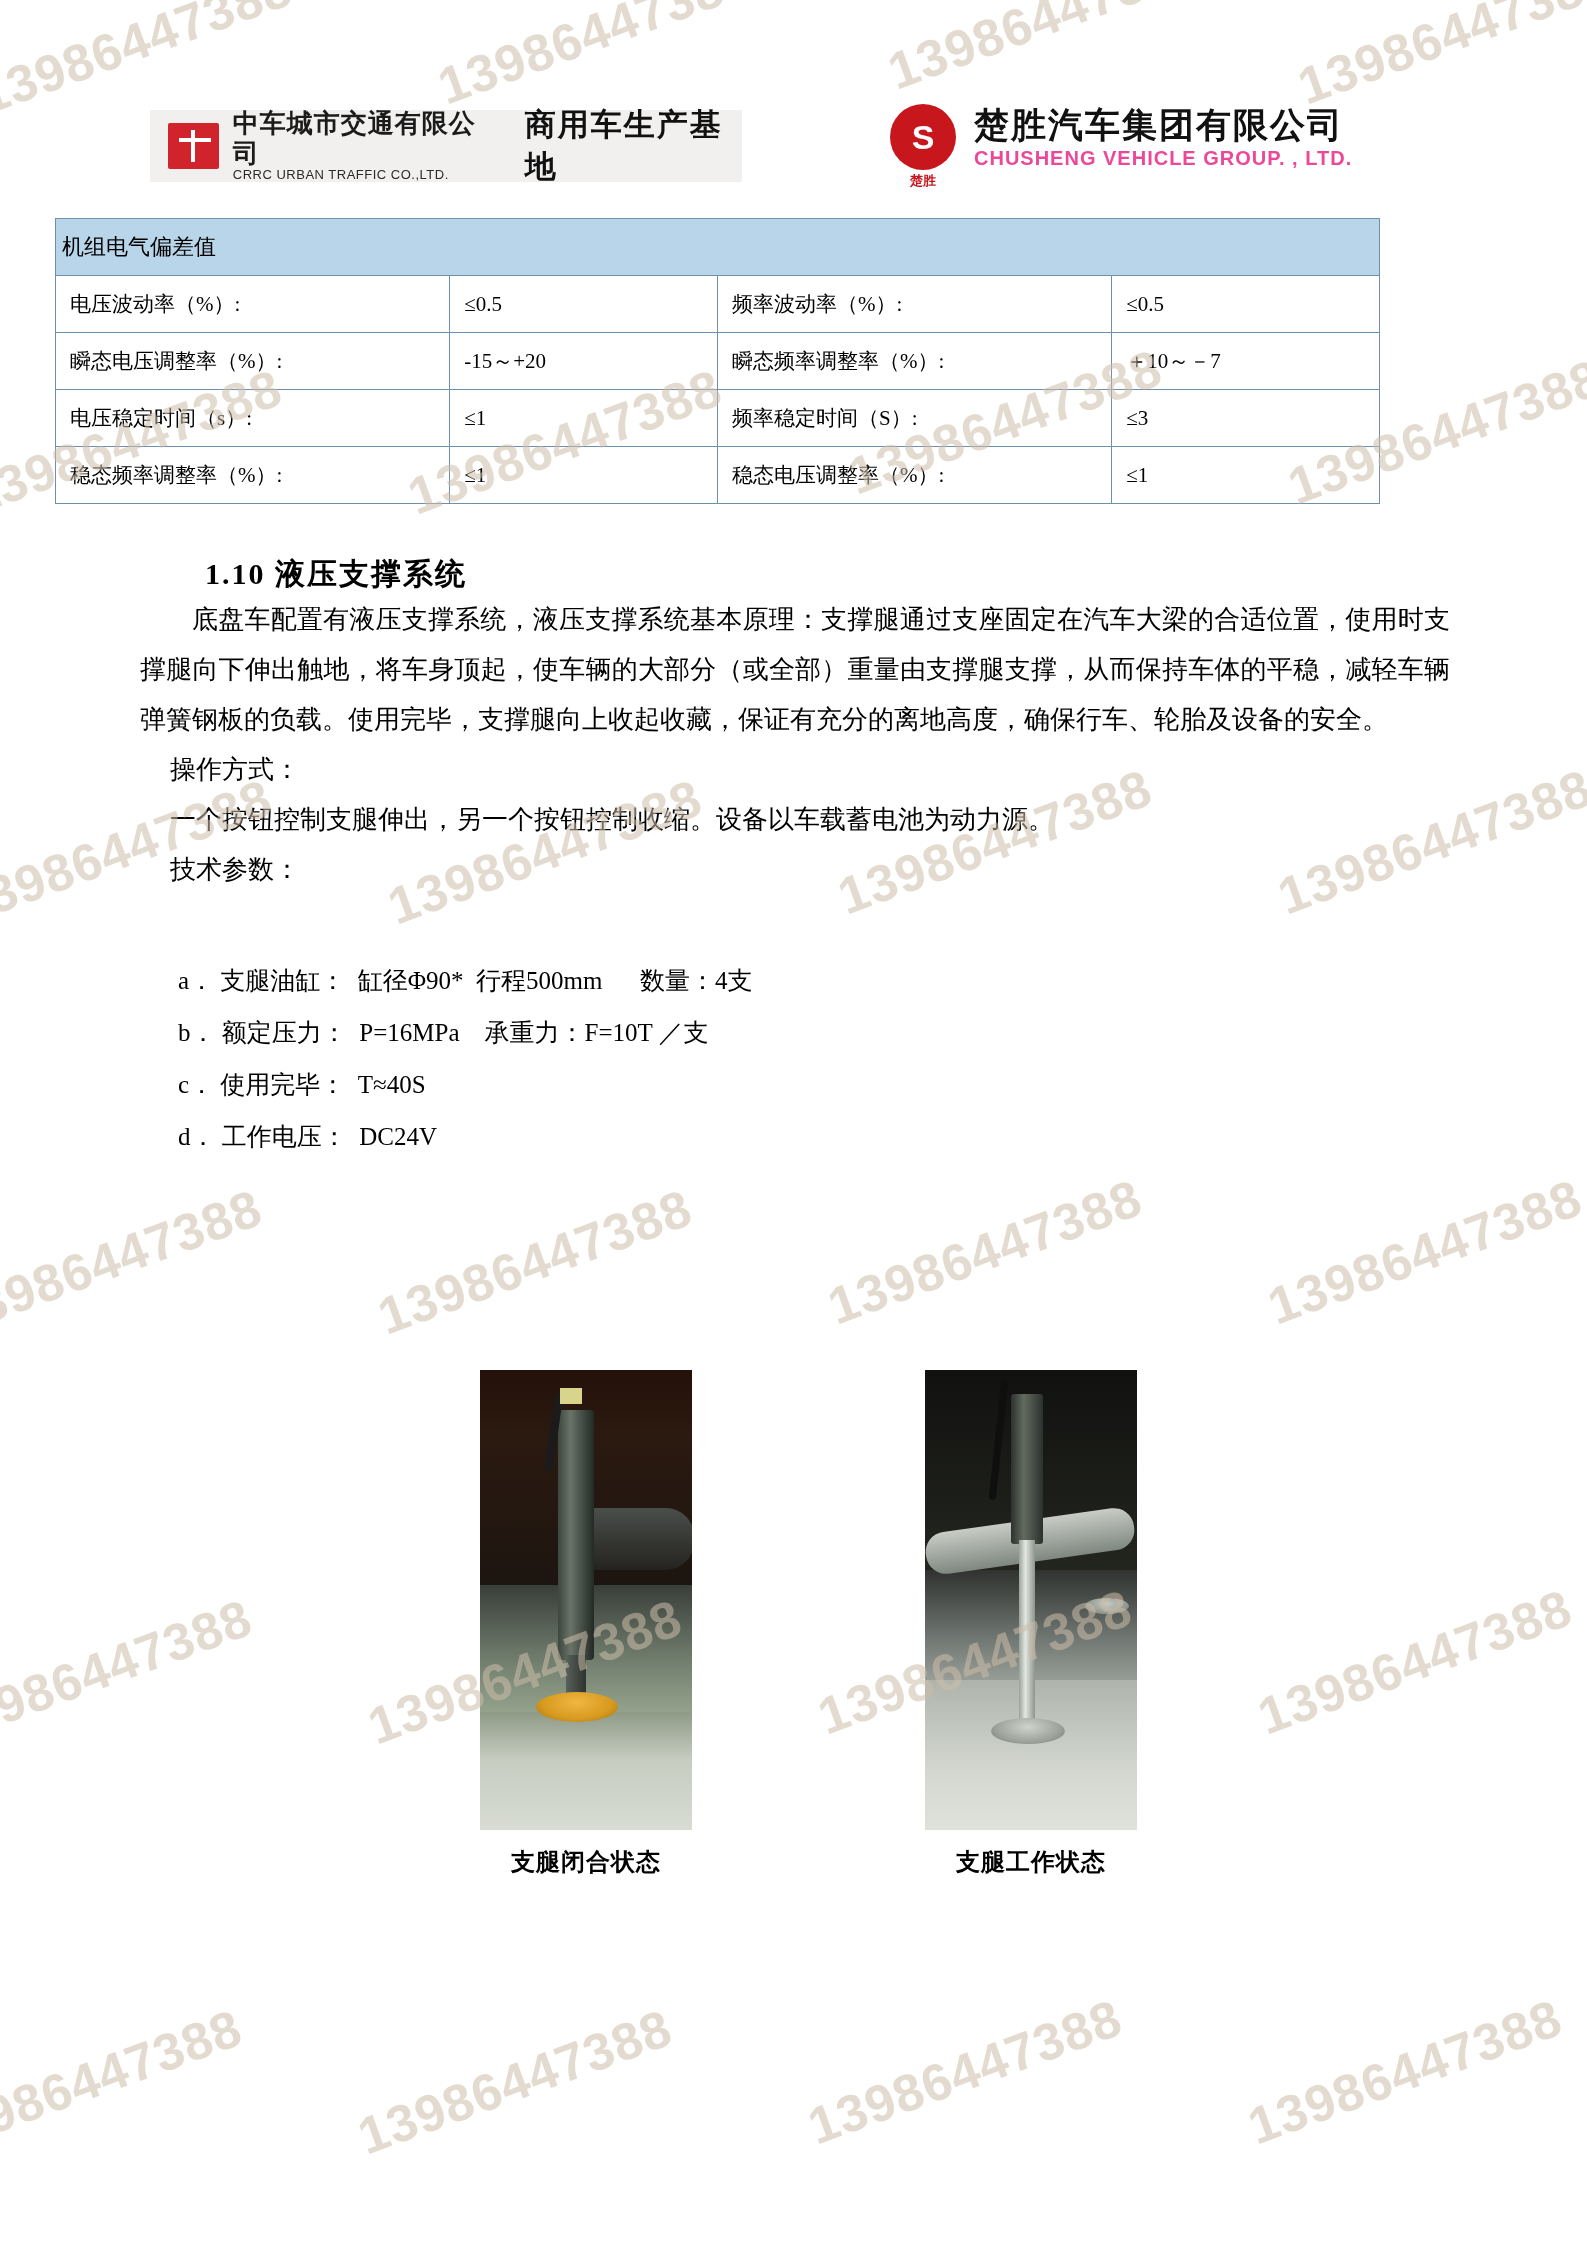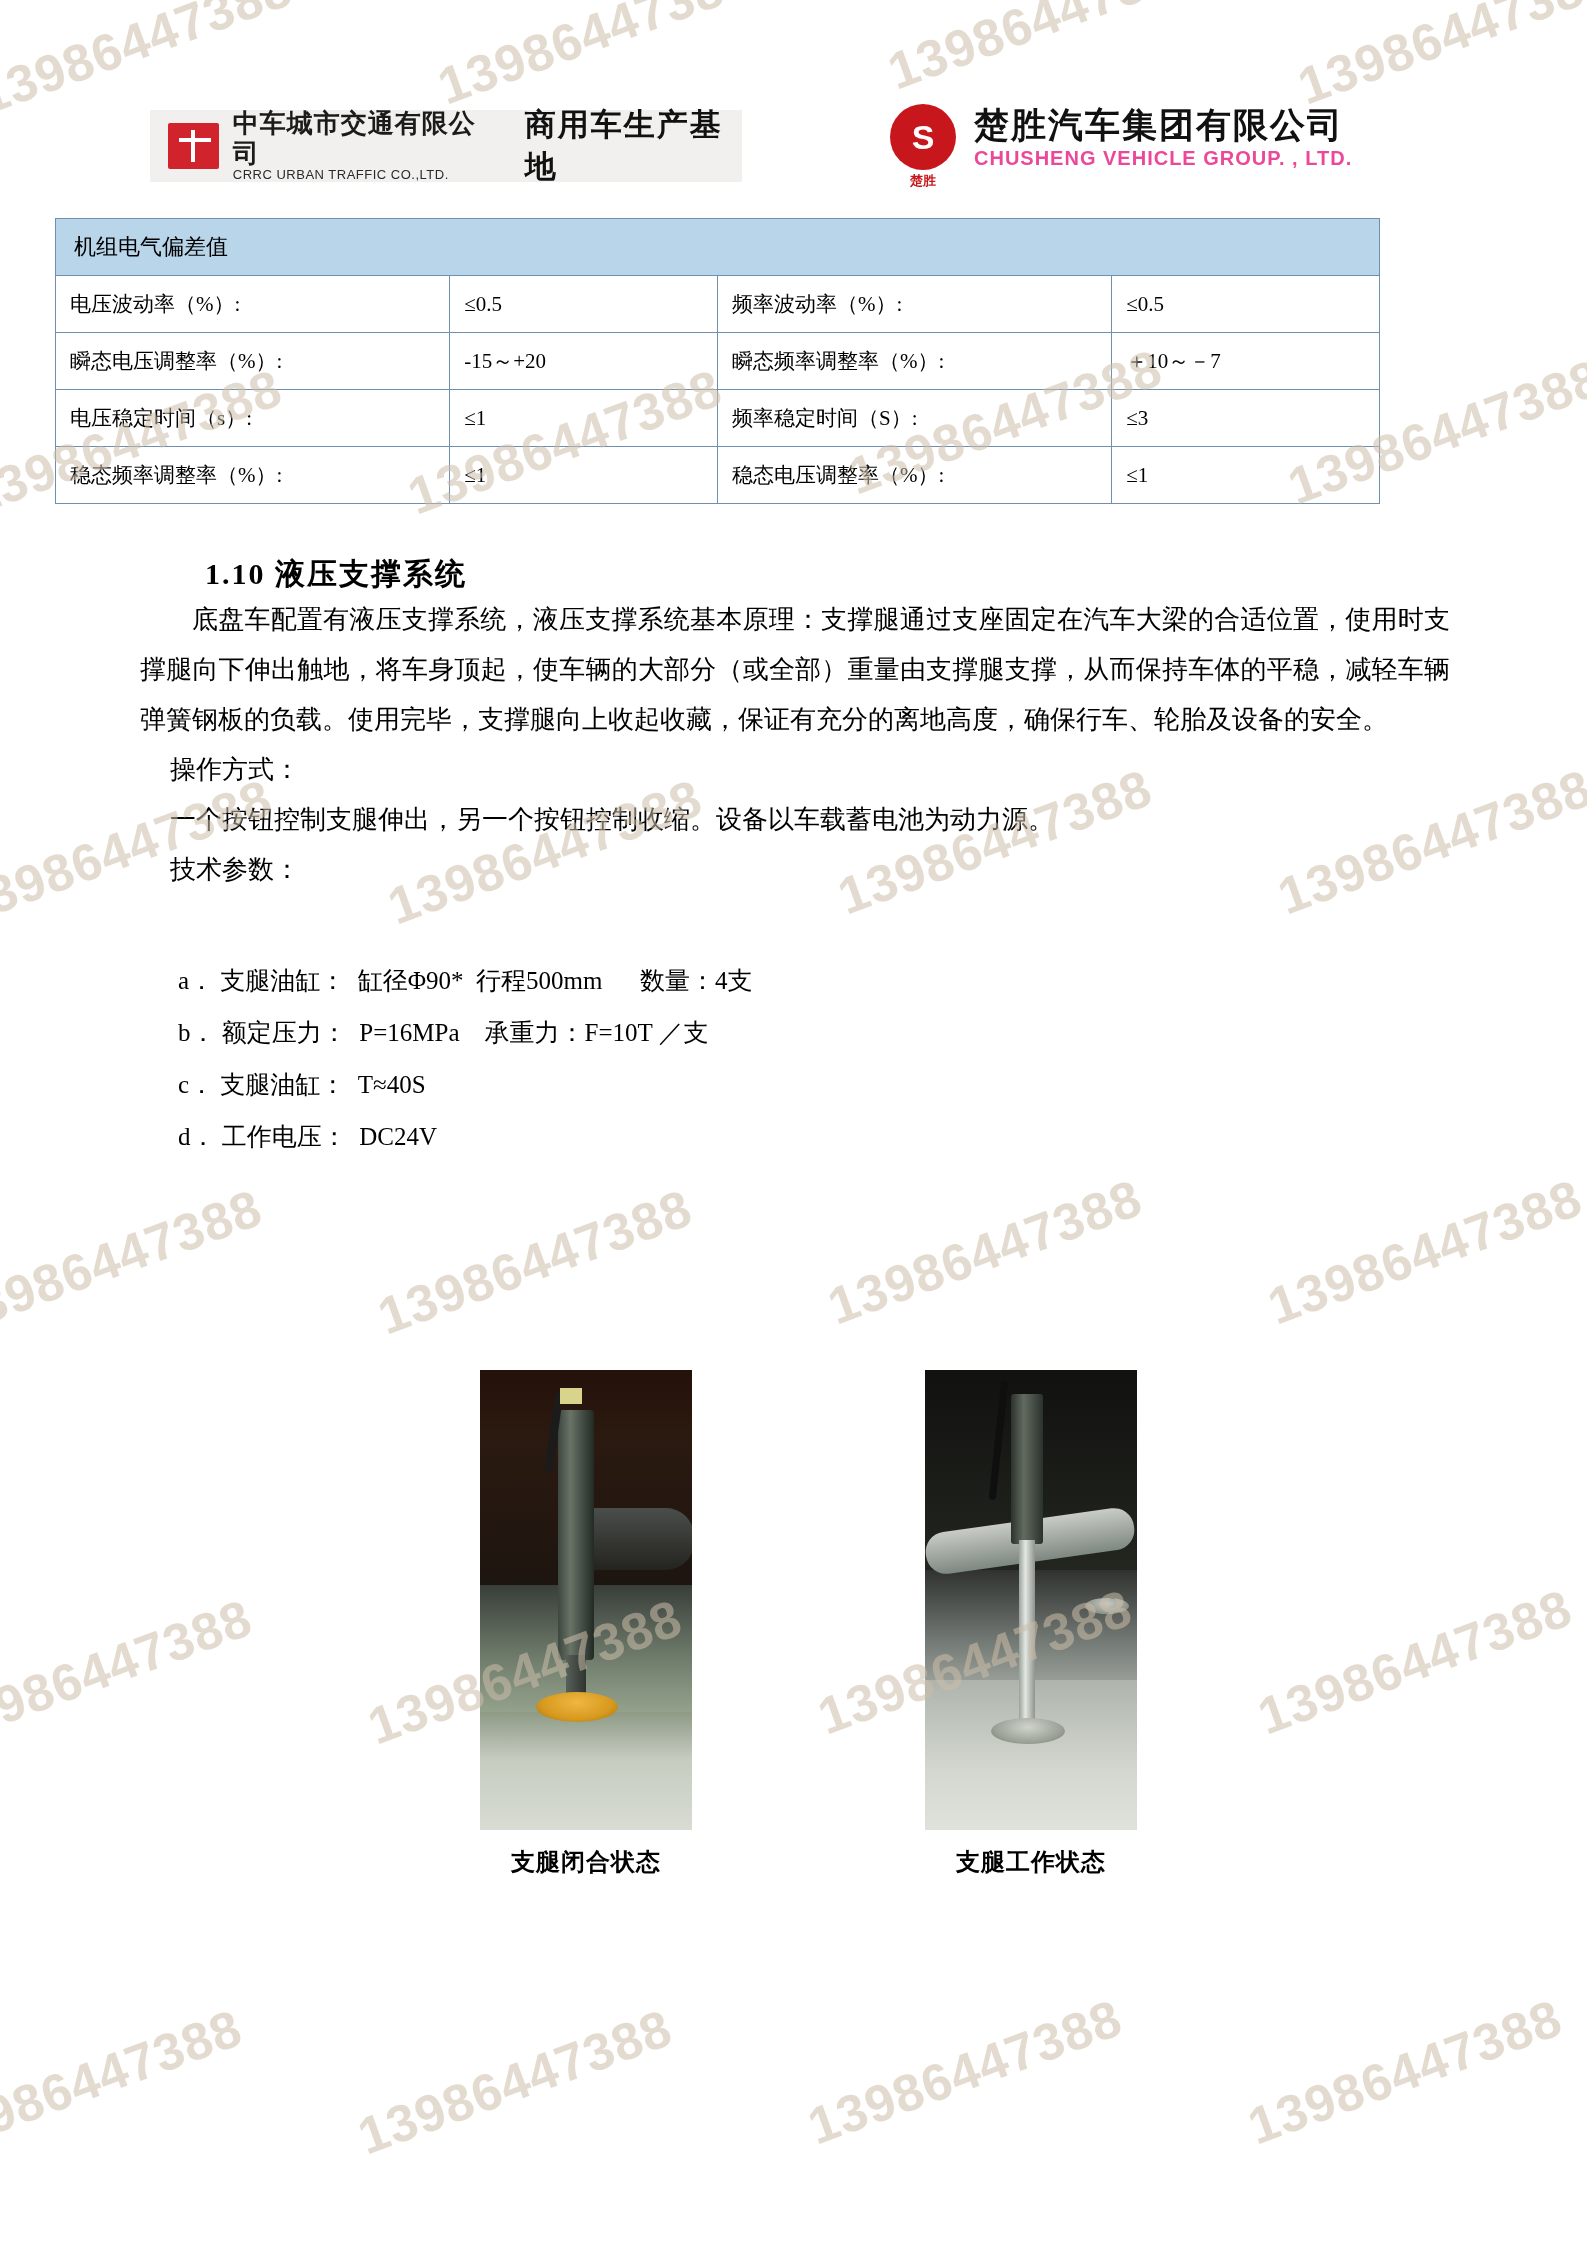--- a/index.html
+++ b/index.html
@@ -176,21 +176,21 @@
   table.spec td {
     border: 1px solid #6f8faf;
     padding: 10px 14px;
     height: 36px;
     vertical-align: middle;
     font-family: "Liberation Serif", serif;
   }
   .spec .head-row td {
     background: #b9d5ea;
     font-size: 22px;
-    padding-left: 18px;
+    padding-left: 6px;
   }
   .col-label { width: 400px; }
   .col-val   { width: 262px; }
 
   
   .sec-title {
     position: absolute;
     left: 205px;
     top: 540px;
     font-size: 30px;
@@ -403,21 +403,21 @@
   <div class="body-block">
     <p class="indent2">底盘车配置有液压支撑系统，液压支撑系统基本原理：支撑腿通过支座固定在汽车大梁的合适位置，使用时支撑腿向下伸出触地，将车身顶起，使车辆的大部分（或全部）重量由支撑腿支撑，从而保持车体的平稳，减轻车辆弹簧钢板的负载。使用完毕，支撑腿向上收起收藏，保证有充分的离地高度，确保行车、轮胎及设备的安全。</p>
     <p class="indent1">操作方式：</p>
     <p class="indent1">一个按钮控制支腿伸出，另一个按钮控制收缩。设备以车载蓄电池为动力源。</p>
     <p class="indent1">技术参数：</p>
   </div>
 
   <div class="param-list">
     <div class="param-row mono">a． 支腿油缸：  缸径Φ90*  行程500mm      数量：4支</div>
     <div class="param-row mono">b． 额定压力：  P=16MPa    承重力：F=10T ／支</div>
-    <div class="param-row mono">c． 支腿油缸：  T≈40S</div>
+    <div class="param-row mono">c． 使用完毕：  T≈40S</div>
     <div class="param-row mono">d． 工作电压：  DC24V</div>
   </div>
 
   <div class="photos">
     <div class="photo-wrap ph1">
       <div class="photo">
         <div class="p1-sky"></div>
         <div class="p1-ground"></div>
         <div class="p1-body"></div>
         <div class="p1-tank"></div>

